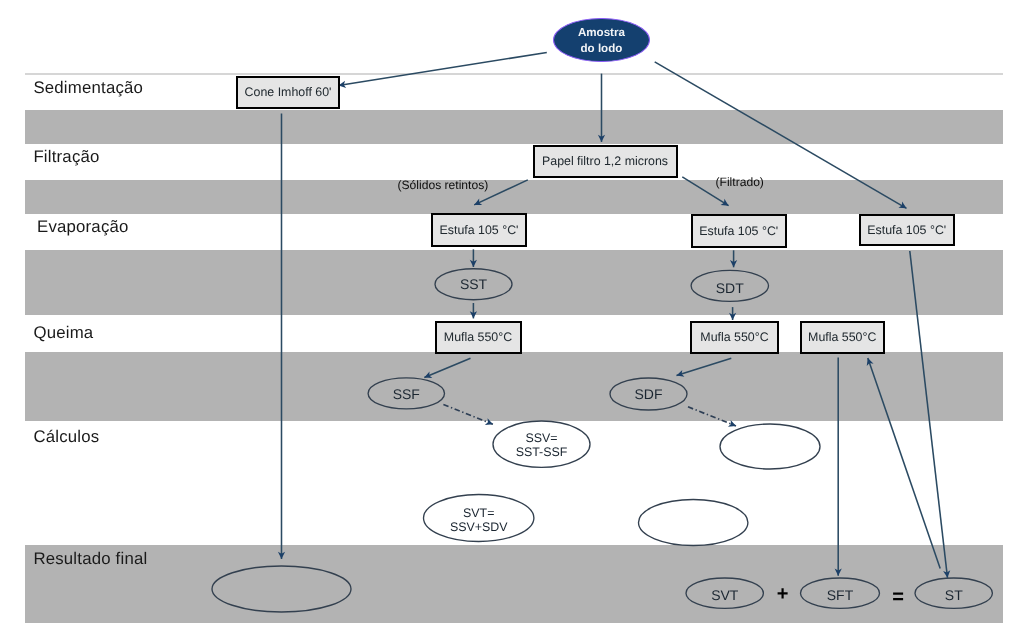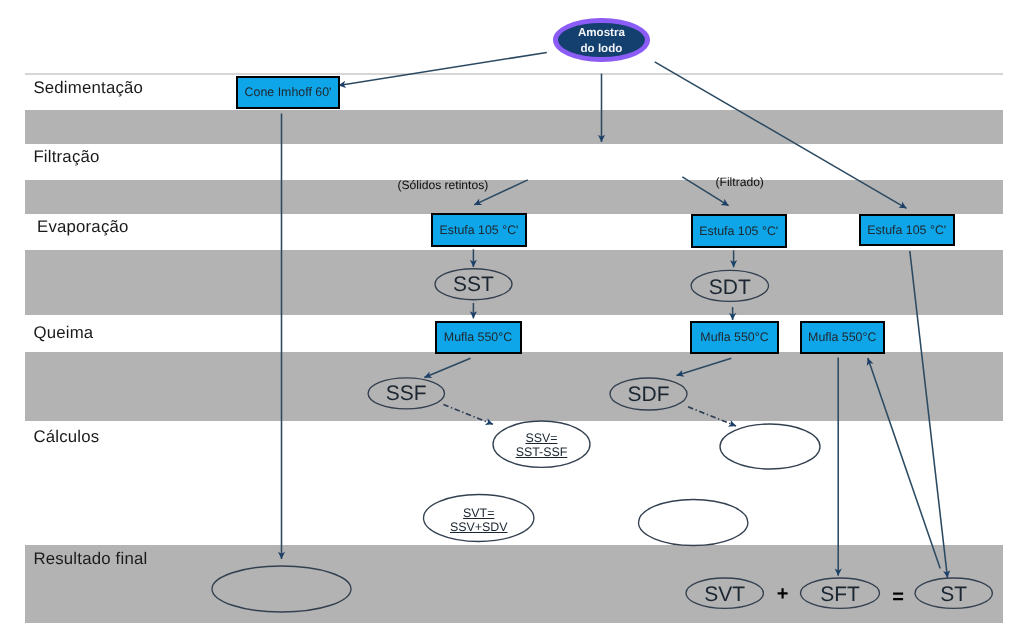--- a/index.html
+++ b/index.html
@@ -5,29 +5,29 @@
 <style>
   html,body{margin:0;padding:0;}
   *{-webkit-font-smoothing:antialiased;text-rendering:geometricPrecision;}
   #stage{will-change:transform;}
   body{width:1024px;height:634px;background:#ffffff;overflow:hidden;
        font-family:"Liberation Sans",sans-serif;}
   #stage{position:relative;width:1024px;height:634px;background:#fff;}
   .band{position:absolute;background:#b3b3b3;left:25px;width:978px;}
   .toprule{position:absolute;left:25px;width:978px;height:1.8px;background:#d6d6d6;top:72.8px;}
   .stage-label{position:absolute;font-size:16.8px;color:#1a1a1a;letter-spacing:0.2px;white-space:nowrap;}
-  .boxnode{position:absolute;background:#0ea5e9;border:2.5px solid #000;
+  .boxnode{position:absolute;background:#e5e5e5;border:2.5px solid #000;
            display:flex;align-items:center;justify-content:center;
            font-size:12.4px;color:#20292f;white-space:nowrap;box-sizing:border-box;}
   .ellnode{position:absolute;
            display:flex;align-items:center;justify-content:center;text-align:center;
-           font-size:21px;color:#1b2631;line-height:1.0;box-sizing:border-box;background:transparent;}
-  .ellnode.calc{font-size:12.4px;line-height:1.11;text-decoration:underline;}
+           font-size:14px;color:#1b2631;line-height:1.0;box-sizing:border-box;background:transparent;}
+  .ellnode.calc{font-size:12.4px;line-height:1.11;}
   svg.shapes{position:absolute;left:0;top:0;width:1024px;height:634px;pointer-events:none;}
-  .ellfill{position:absolute;border-radius:50%;background:#14406f;border:5px solid #8b5cf6;
+  .ellfill{position:absolute;border-radius:50%;background:#14406f;border:1px solid #8b5cf6;
            display:flex;align-items:center;justify-content:center;text-align:center;
            color:#f2f4f7;font-size:11.6px;font-weight:bold;line-height:1.33;box-sizing:border-box;}
   .ellfill > div{padding-top:1.8px;}
   .annot{position:absolute;font-size:12.1px;color:#0d0d0d;white-space:nowrap;}
   .opsym{position:absolute;font-size:20px;font-weight:bold;color:#000;}
   svg.edges{position:absolute;left:0;top:0;width:1024px;height:634px;pointer-events:none;}
 </style>
 </head>
 <body>
 
@@ -92,20 +92,21 @@
       <path d="M443.4,404.5 L492.9,424.3"></path>
       <path d="M688,406.8 L736,426"></path>
     </g>
   </svg>
 
   <div class="ellfill" style="left:553.2px;top:17.7px;width:96.5px;height:44.6px;">
     <div><span>Amostra</span><br><span>do lodo</span></div>
   </div>
 
   <div class="boxnode" style="left:236px;top:75.5px;width:104px;height:33.5px;">Cone Imhoff 60'</div>
+  <div class="boxnode" style="left:532.5px;top:144.5px;width:145px;height:33px;">Papel filtro 1,2 microns</div>
 
   <div class="boxnode" style="left:431px;top:212.5px;width:96px;height:34px;">Estufa 105 °C'</div>
   <div class="boxnode" style="left:690.5px;top:214px;width:96.5px;height:33.5px;">Estufa 105 °C'</div>
   <div class="boxnode" style="left:859px;top:214px;width:95.5px;height:32px;">Estufa 105 °C'</div>
 
   <div class="ellnode" style="left:435px;top:268.8px;width:77px;height:31px;">SST</div>
   <div class="ellnode" style="left:691px;top:272.1px;width:77.5px;height:31px;">SDT</div>
 
   <div class="boxnode" style="left:434.5px;top:320.5px;width:87px;height:33px;">Mufla 550°C</div>
   <div class="boxnode" style="left:690px;top:320.5px;width:89px;height:33px;">Mufla 550°C</div>

